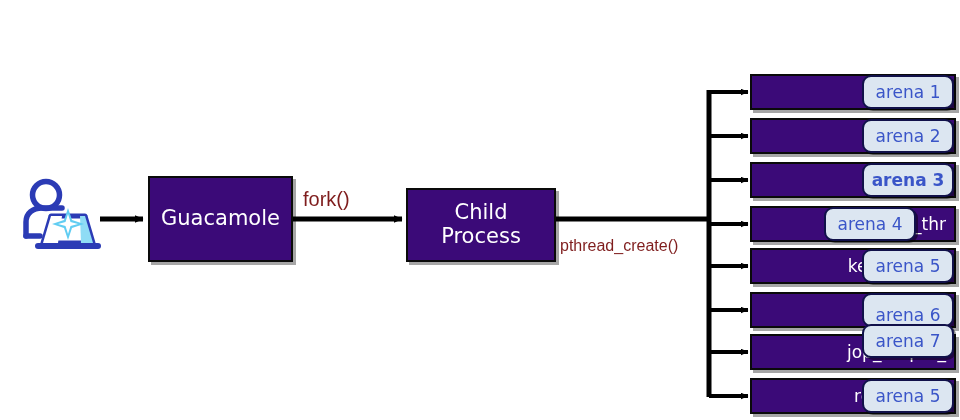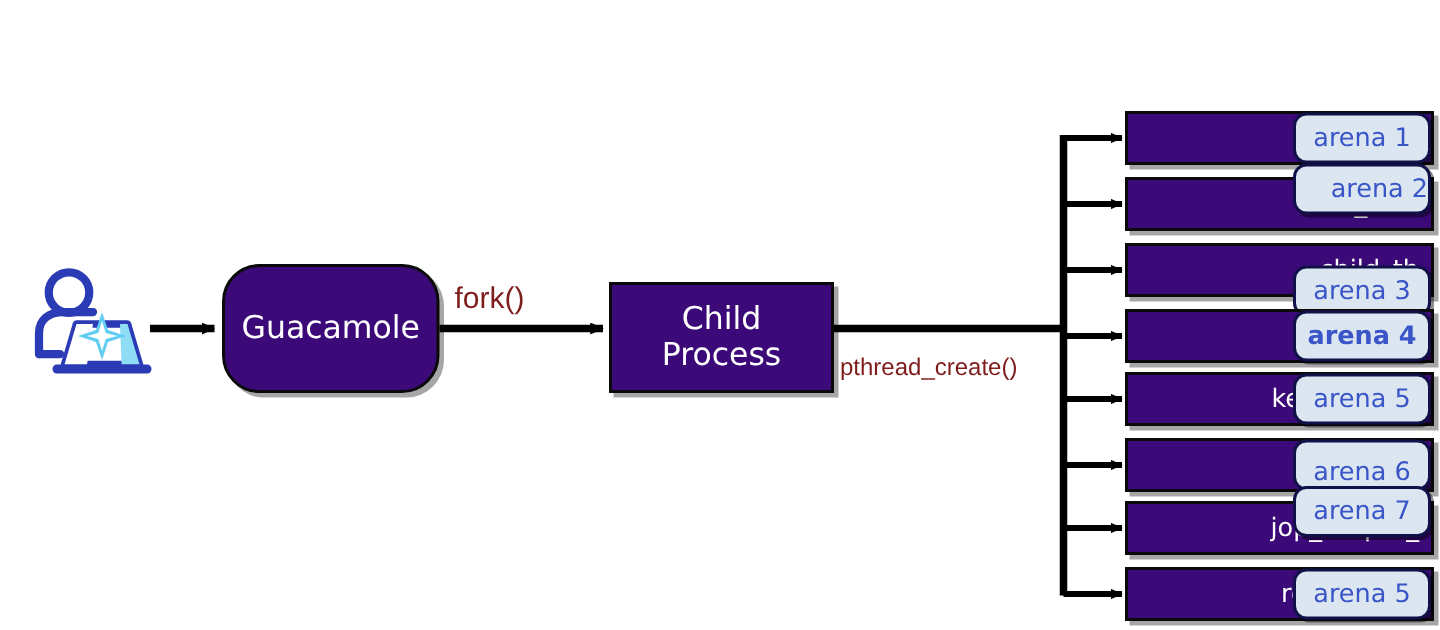--- a/index.html
+++ b/index.html
@@ -125,21 +125,21 @@
   <path d="M8,58 L22,58" fill="none" stroke="#2b3bb5" stroke-width="5.5" stroke-linecap="round"></path>
   <path d="M30,37 L70,37 L70,62 L30,62 Z" fill="#bfeaf9" stroke="#2b3bb5" stroke-width="0"></path>
   <path d="M33,38 L67,38 L75,65 L25,65 Z" fill="#ffffff" stroke="#2b3bb5" stroke-width="5" stroke-linejoin="round"></path>
   <path d="M33,38 L44,38 L40,65 L25,65 Z" fill="#ffffff"></path>
   <path d="M62,38 L67,38 L75,65 L63,65 Z" fill="#8fdcf5"></path>
   <path d="M20,68 L80,68" fill="none" stroke="#2b3bb5" stroke-width="6" stroke-linecap="round"></path>
   <path d="M50,30 L54,42 L66,46 L54,50 L50,62 L46,50 L34,46 L46,42 Z" fill="#61cdf2"></path>
   <path d="M50,36 L52.5,44 L60,46 L52.5,48 L50,56 L47.5,48 L40,46 L47.5,44 Z" fill="#ffffff"></path>
 </svg>
 
-<div class="node big" style="left:148px; top:176px; width:145px; height:86px;border-radius:25px;">
+<div class="node big" style="left:148px; top:176px; width:145px; height:86px;">
   <div>
     <div>Guacamole</div>
   </div>
 </div>
 
 <div class="node big" style="left:406px; top:188px; width:150px; height:74px;align-items:center;">
   <div>
     <div>Child</div>
     <div>Process</div>
   </div>
@@ -151,35 +151,35 @@
 <div class="thread-row" style="left:750px; top:74px; width:206px;">
   <span>write_th</span>
 </div>
 <div class="arena-badge" style="left:862px; top:75px; width:92px;">
   <span>arena 1</span>
 </div>
 
 <div class="thread-row" style="left:750px; top:118px; width:206px;">
   <span>io_thre</span>
 </div>
-<div class="arena-badge" style="left:862px; top:109px; width:92px;justify-content:flex-end;">
+<div class="arena-badge" style="left:862px; top:119px; width:92px;">
   <span>arena 2</span>
 </div>
 
 <div class="thread-row" style="left:750px; top:162px; width:206px;">
   <span>child_th</span>
 </div>
-<div class="arena-badge" style="left:862px; top:177px; width:92px;">
+<div class="arena-badge" style="left:862px; top:163px; width:92px;font-weight:bold;">
   <span>arena 3</span>
 </div>
 
 <div class="thread-row" style="left:750px; top:206px; width:206px;">
   <span>user_thr</span>
 </div>
-<div class="arena-badge" style="left:862px; top:207px; width:92px;font-weight:bold;">
+<div class="arena-badge" style="left:824px; top:207px; width:92px;">
   <span>arena 4</span>
 </div>
 
 <div class="thread-row" style="left:750px; top:248px; width:206px;">
   <span>keep_alive_</span>
 </div>
 <div class="arena-badge" style="left:862px; top:249px; width:92px;">
   <span>arena 5</span>
 </div>
 

